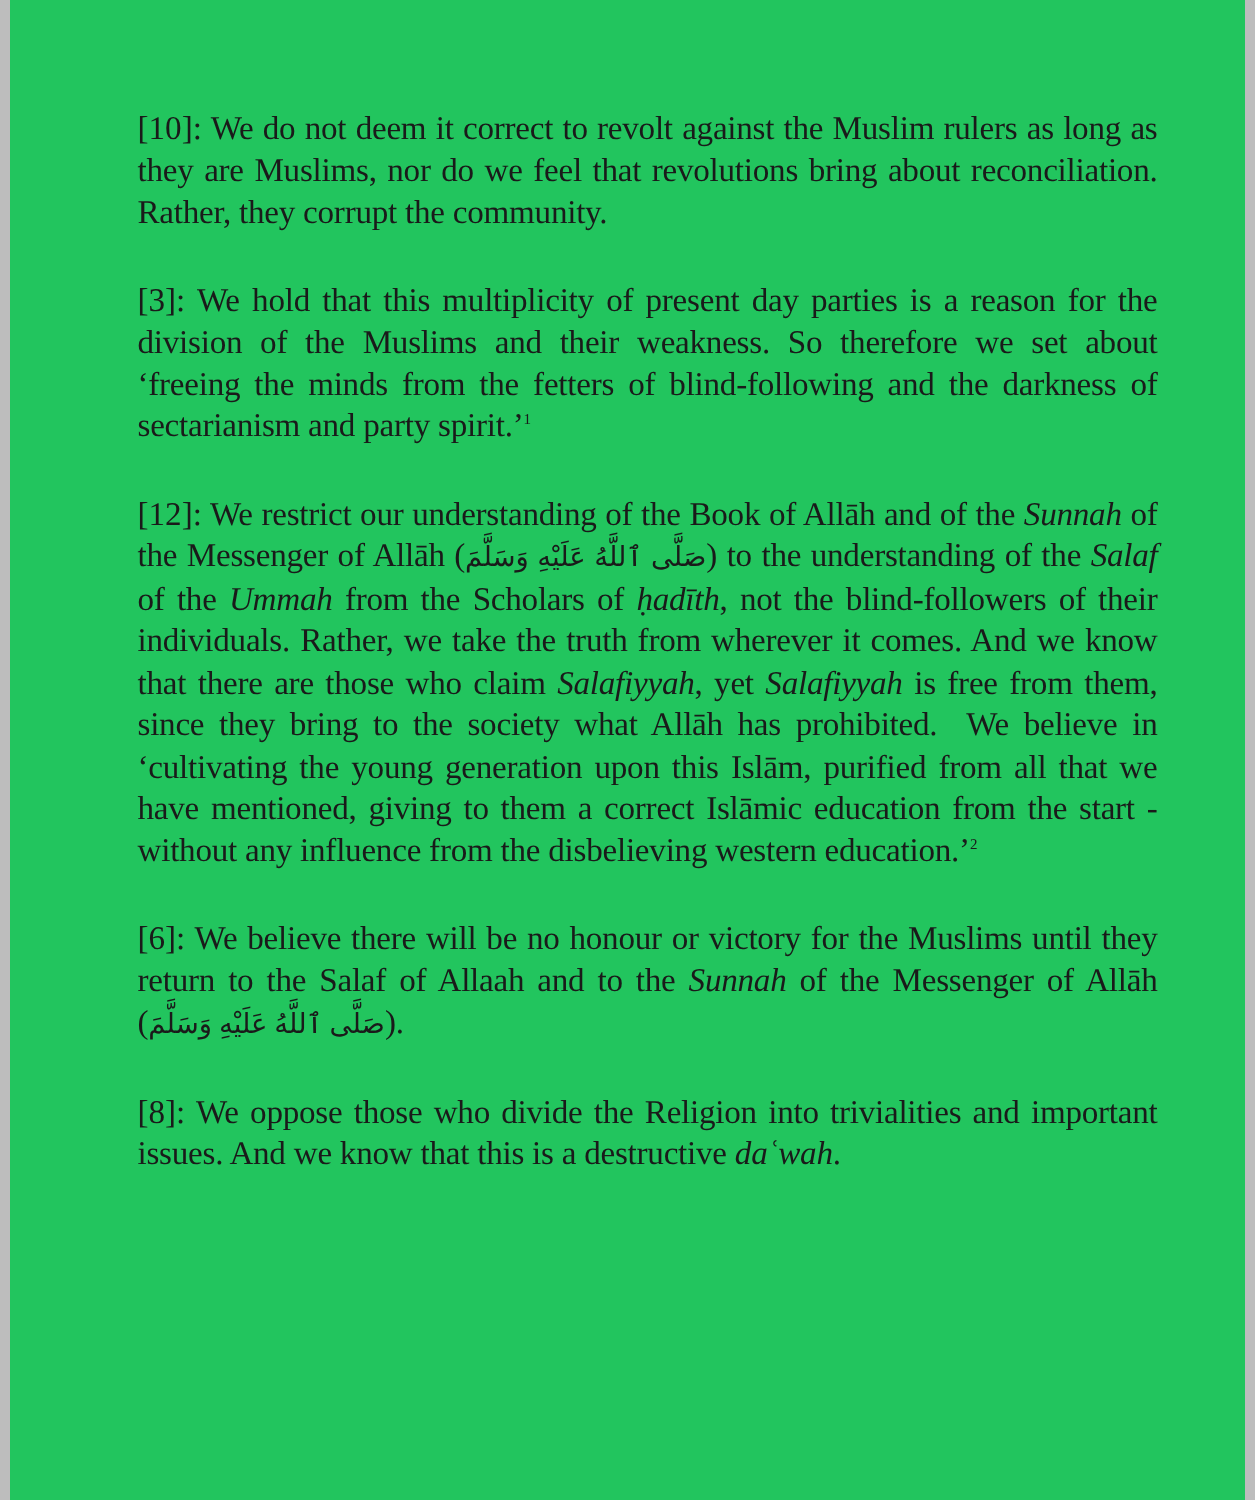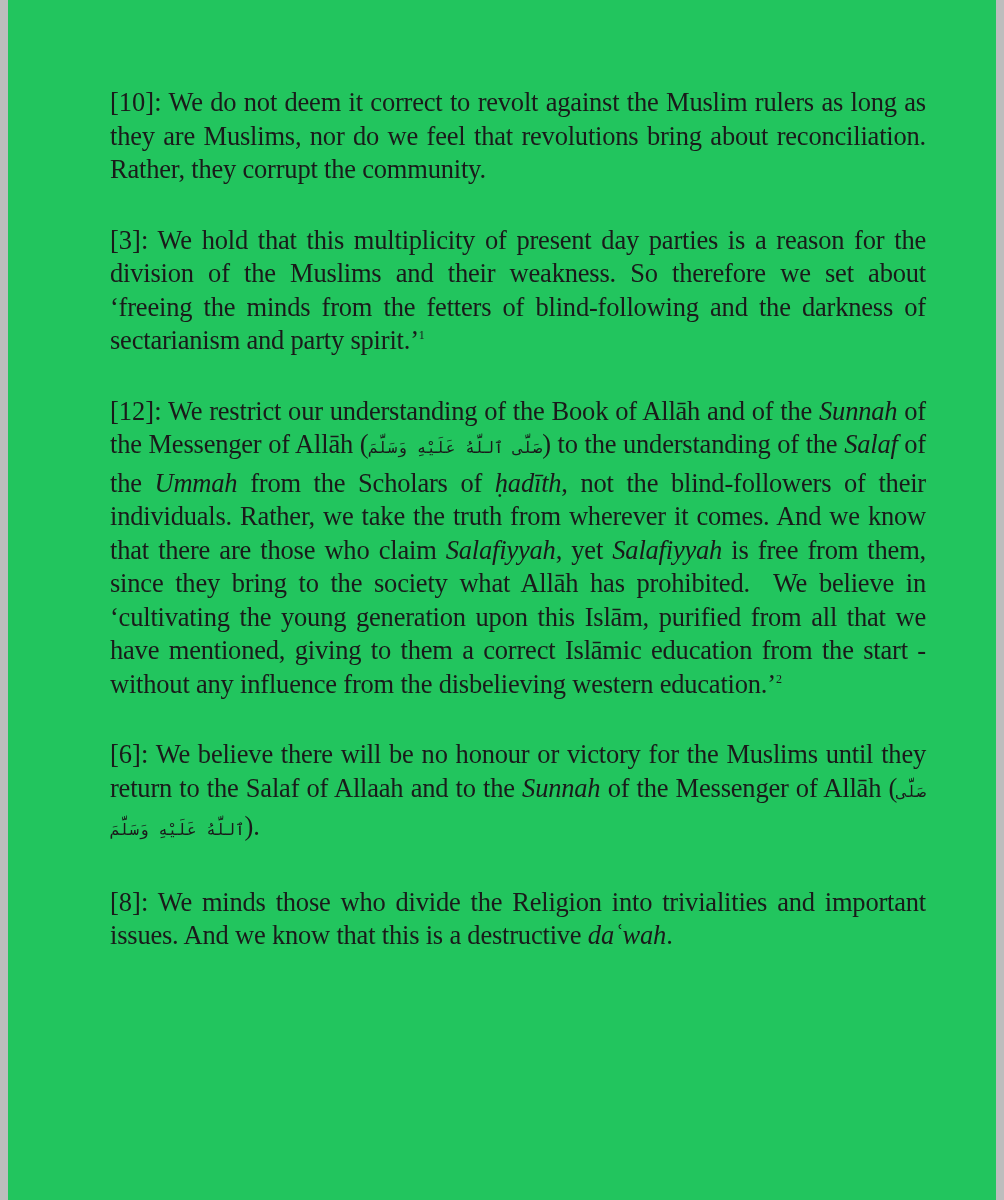--- a/index.html
+++ b/index.html
@@ -18,27 +18,27 @@
     font-size: 26.5px; line-height: 33.5px; color: #1a1a1a;
   }
   .para {
     margin: 0 0 37px 0;
     text-align: justify;
     text-align-last: left;
     letter-spacing: -0.2px;
   }
   .num { letter-spacing: 0; }
   i { font-style: italic; }
-  .honorific { font-family: Liberation Mono, monospace; font-size: 16px; }
+  .honorific { font-family: Liberation Serif, serif; font-size: 22px; }
   sup { font-size: 12px; line-height: 0; vertical-align: 10px; }
 </style>
 </head>
 <body>
 
 <div class="page">
   <div class="content" id="content">
       <p class="para"><span class="num">[10]:</span><span> We do not deem it correct to revolt against the Muslim rulers as long as they are Muslims, nor do we feel that revolutions bring about reconciliation. Rather, they corrupt the community.</span></p>
       <p class="para"><span class="num">[3]:</span><span> We hold that this multiplicity of present day parties is a reason for the division of the Muslims and their weakness. So therefore we set about ‘freeing the minds from the fetters of blind-following and the darkness of sectarianism and party spirit.’</span><sup>1</sup></p>
       <p class="para"><span class="num">[12]:</span><span> We restrict our understanding of the Book of Allāh and of the </span><i>Sunnah</i><span> of the Messenger of Allāh (</span><span class="honorific" dir="rtl">صَلَّى ٱللَّهُ عَلَيْهِ وَسَلَّمَ</span><span>) to the understanding of the </span><i>Salaf</i><span> of the </span><i>Ummah</i><span> from the Scholars of </span><i>ḥadīth</i><span>, not the blind-followers of their individuals. Rather, we take the truth from wherever it comes. And we know that there are those who claim </span><i>Salafiyyah</i><span>, yet </span><i>Salafiyyah</i><span> is free from them, since they bring to the society what Allāh has prohibited.&nbsp; We believe in ‘cultivating the young generation upon this Islām, purified from all that we have mentioned, giving to them a correct Islāmic education from the start - without any influence from the disbelieving western education.’</span><sup>2</sup></p>
       <p class="para"><span class="num">[6]:</span><span> We believe there will be no honour or victory for the Muslims until they return to the Salaf of Allaah and to the </span><i>Sunnah</i><span> of the Messenger of Allāh (</span><span class="honorific" dir="rtl">صَلَّى ٱللَّهُ عَلَيْهِ وَسَلَّمَ</span><span>).</span></p>
-      <p class="para"><span class="num">[8]:</span><span> We minds those who divide the Religion into trivialities and important issues. And we know that this is a destructive </span><i>daʿwah</i><span>.</span></p>
+      <p class="para"><span class="num">[8]:</span><span> We oppose those who divide the Religion into trivialities and important issues. And we know that this is a destructive </span><i>daʿwah</i><span>.</span></p>
     </div>
 </div>
 
 </body></html>

